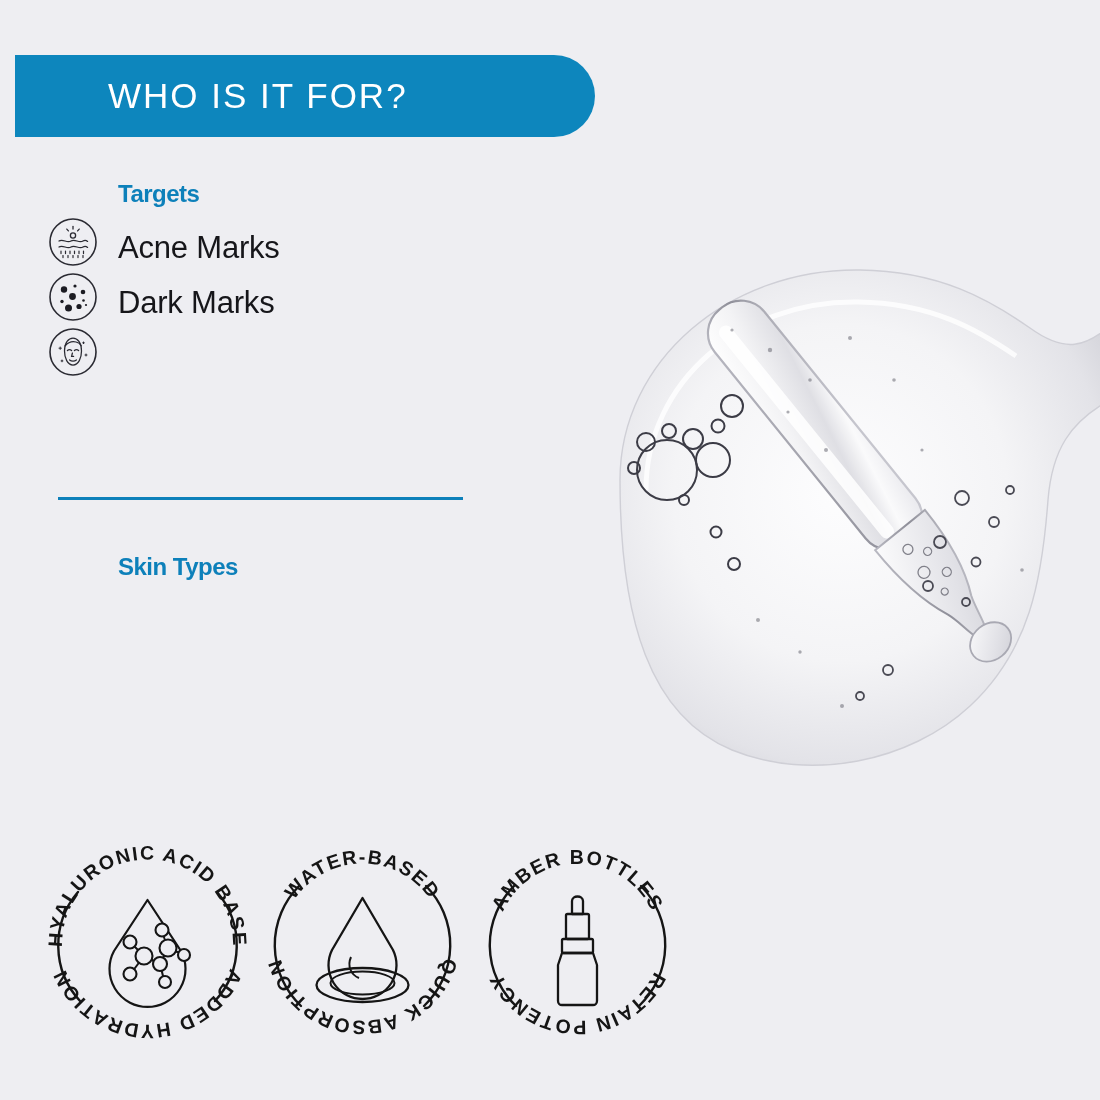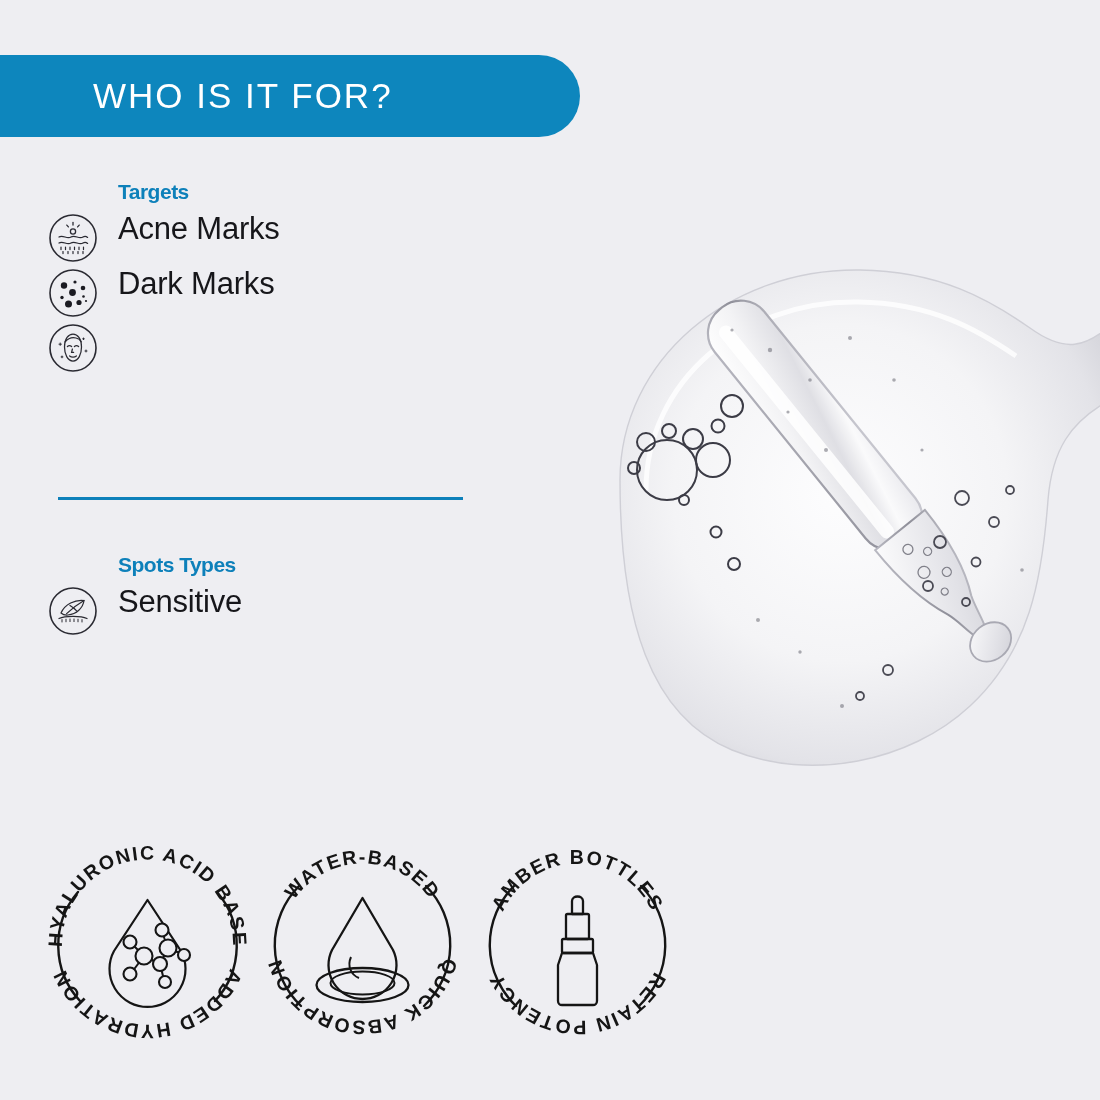--- a/index.html
+++ b/index.html
@@ -19,21 +19,21 @@
     position: relative;
     width: 1100px;
     height: 1100px;
     background: #eeeef2;
     overflow: hidden;
   }
 
   
   .header-banner {
     position: absolute;
-    left: 0;
+    left: 15px;
     top: 55px;
     width: 580px;
     height: 82px;
     background: #0d86bd;
     border-top-right-radius: 70px;
     border-bottom-right-radius: 70px;
     display: flex;
     align-items: center;
   }
   .header-title {
@@ -48,33 +48,33 @@
   
   .left-col {
     position: absolute;
     left: 0;
     top: 180px;
     width: 500px;
   }
 
   .section-heading {
     color: #0d80ba;
-    font-size: 21px;
+    font-size: 24px;
     font-weight: bold;
     letter-spacing: -0.5px;
     margin-left: 118px;
   }
 
   .list {
     margin-top: 6px;
   }
 
   .list-item {
     display: flex;
-    align-items: flex-start;
+    align-items: flex-end;
     margin-top: 2px;
     padding-left: 48px;
   }
   .list-item .icon-wrap {
     width: 50px;
     height: 50px;
     flex: 0 0 50px;
     margin-top: 3px;
   }
   .list-item .item-label {
@@ -328,46 +328,22 @@
             </svg>
           </span>
         </div>
 
       </div>
     </div>
 
     <div class="divider"></div>
 
     <div class="skin-block">
-      <div class="section-heading">Spots Types</div>
-
-      <div class="list">
-        <div class="list-item">
-          <span class="icon-wrap">
-            <svg width="50" height="50" viewBox="0 0 50 50">
-              <circle cx="25" cy="25" r="23" fill="none" stroke="#2a2a32" stroke-width="1.6"></circle>
-              <g fill="none" stroke="#2a2a32" stroke-width="1.25" stroke-linecap="round" stroke-linejoin="round">
-                <path d="M13 27 C 17 18, 27 13.5, 36 14.5 C 35 22, 28.5 28, 20 29 C 17 29.3, 14.6 28.4, 13 27 Z"></path>
-                <path d="M36 14.5 C 30 18, 24 22.6, 18.6 27.6"></path>
-                <path d="M22 19.5 C 24.5 21, 26.6 22.6, 28.4 24.6"></path>
-                <path d="M11 32.5 C 17 29.6, 33 29.6, 39 32.5"></path>
-              </g>
-              <g stroke="#2a2a32" stroke-width="1" stroke-linecap="round">
-                <line x1="14" y1="33.6" x2="14" y2="36"></line>
-                  <line x1="18" y1="33.2" x2="18" y2="35.8"></line>
-                <line x1="22" y1="33" x2="22" y2="35.6"></line>
-                  <line x1="26" y1="33" x2="26" y2="35.6"></line>
-                <line x1="30" y1="33.2" x2="30" y2="35.8"></line>
-                  <line x1="34" y1="33.6" x2="34" y2="36"></line>
-              </g>
-            </svg>
-          </span>
-          <span class="item-label">Sensitive</span>
-        </div>
-      </div>
+      <div class="section-heading">Skin Types</div>
+
     </div>
 
   </div>
 
   <div class="badges">
 
     <div class="badge">
       <svg width="215" height="215" viewBox="0 0 215 215">
         <defs>
           <path id="arcTop1" d="M 22 107 A 85 85 0 0 1 193 107"></path>

